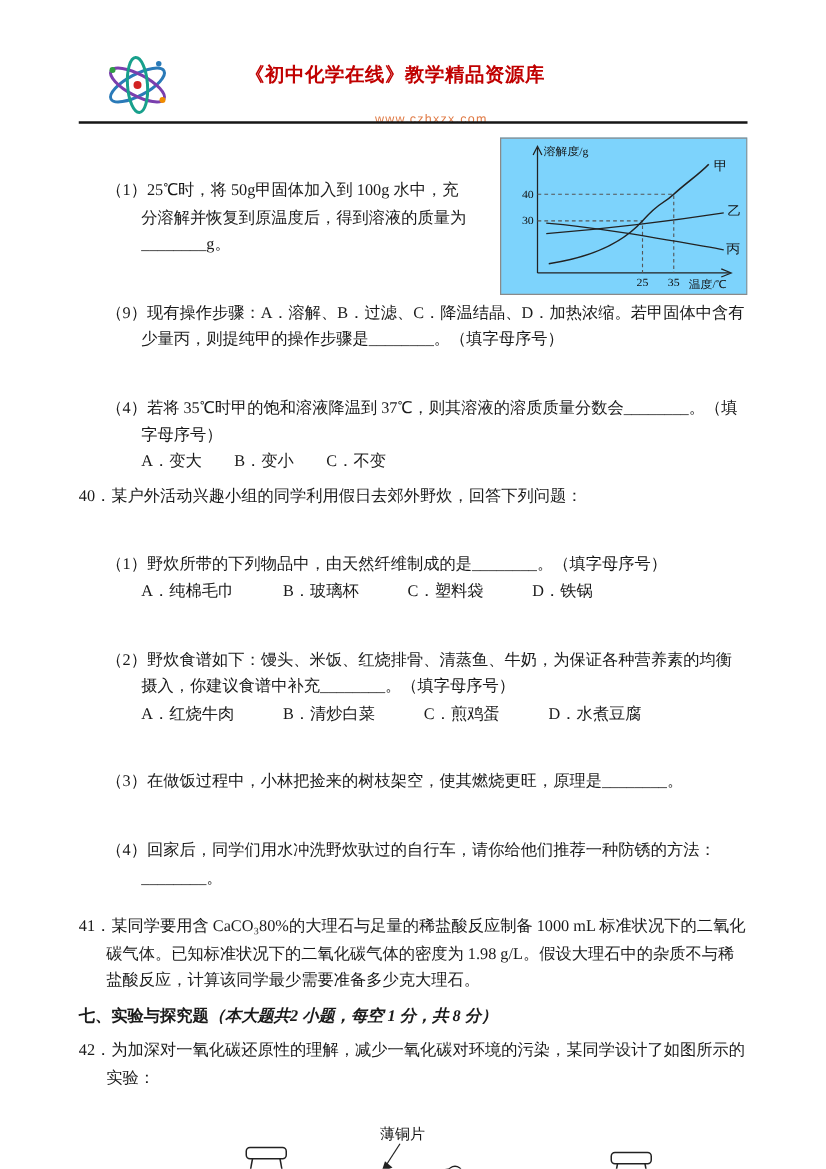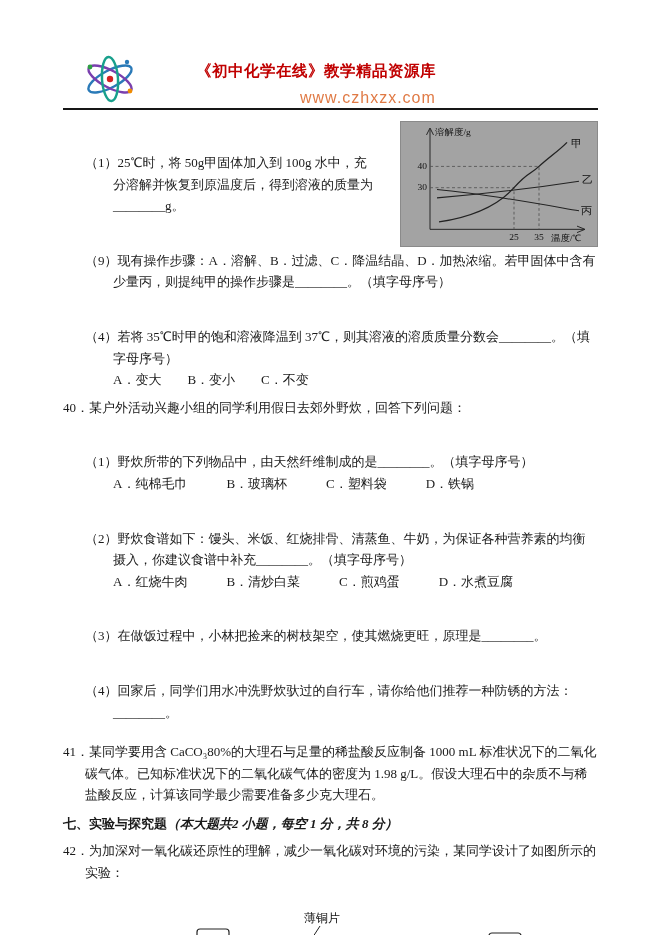--- a/index.html
+++ b/index.html
@@ -1,53 +1,53 @@
 <!DOCTYPE html>
 <html><head>
 <meta charset="utf-8">
 <style>
   * { margin:0; padding:0; box-sizing:border-box; }
   html,body { background:#ffffff; }
   body {
     width:661px; height:935px; position:relative; overflow:hidden;
     font-family:"Liberation Serif", serif; color:#1a1a1a;
   }
-  .page { width:661px; height:935px; padding:11px 63px; }
+  .page { width:661px; height:935px; padding:0 63px; }
 
   
   .header { position:relative; height:99px; }
   .logo { position:absolute; left:18px; top:42px; }
   .site-title {
     position:absolute; left:133px; top:50px;
     font-size:15.5px; font-weight:bold; color:#c00000; letter-spacing:.5px;
     white-space:nowrap;
   }
   .site-url {
-    position:absolute; left:237px; top:78px;
-    font-size:16px; color:#e07a45; font-family:"Liberation Sans", sans-serif;
+    position:absolute; left:237px; top:90px;
+    font-size:10px; color:#e07a45; font-family:"Liberation Sans", sans-serif;
     letter-spacing:1px;
   }
   .rule { position:absolute; left:0; bottom:0; width:535px; height:2px; background:#161616; }
 
   
   p { font-size:13px; line-height:21.6px; }
   section { margin-top:6px; overflow:visible; }
   #q39 { margin-top:9px; overflow:hidden; }
   #q41 { margin-top:18px; }
   .stem { padding-left:22px; text-indent:-22px; }
   .item { padding-left:50px; text-indent:-28px;margin-top:33px; }
   .opts { padding-left:50px; }
   .section-head { margin-top:7px; font-size:13px; line-height:21.6px; }
   .section-head .sh-title { font-weight:bold; }
   .section-head .sh-note { font-weight:bold;font-style:italic; }
 
   
   .graph {
     float:right; width:198px; height:126px;
-    margin:2px 0 2px 24px; border:1px solid #8a8a8a; background:#a3a3a3;
+    margin:2px 0 2px 24px; border:1px solid #8a8a8a; background:#7dd3fc;
   }
 
   
   .diagram { margin:12px 0 0 7px; }
 
   svg text { font-family:"Liberation Serif", serif; fill:#111; }
 </style>
 </head>
 <body>
 

